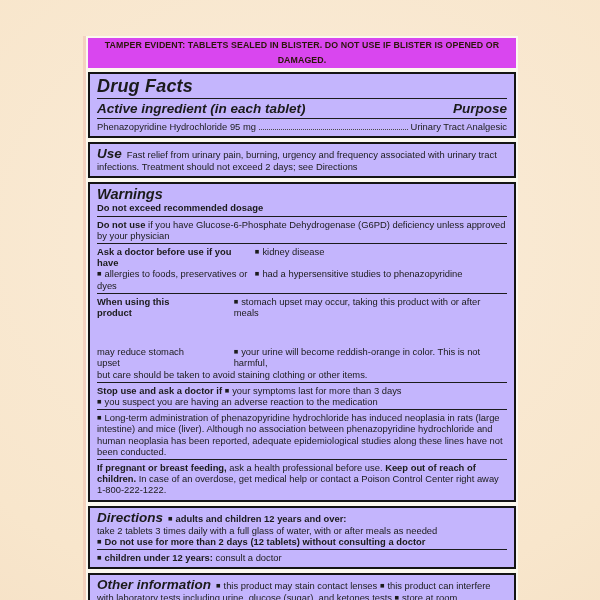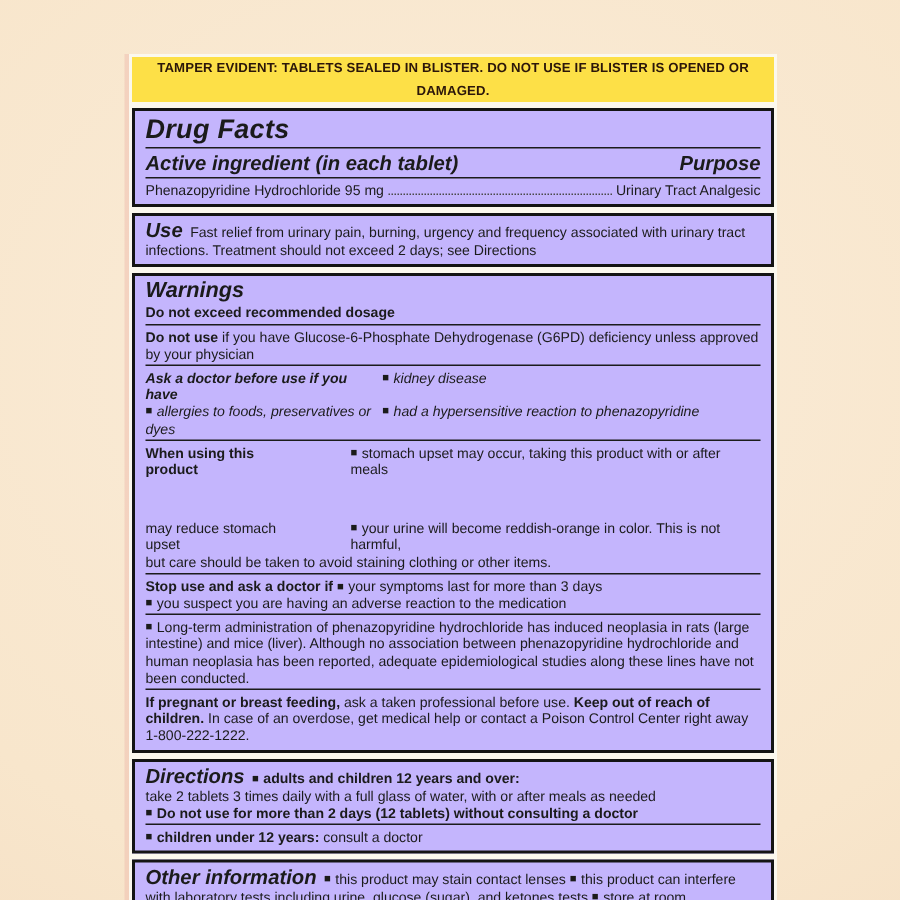--- a/index.html
+++ b/index.html
@@ -8,40 +8,40 @@
     background:radial-gradient(130% 110% at 50% 40%, #faecd9 0%, #f8e6cc 55%, #f2dabe 100%);
     font-family:"Liberation Sans",sans-serif;
     -webkit-font-smoothing:antialiased;
   }
   .label{
     position:absolute;left:86px;top:36px;width:428px;
     background:#fbf8ee;padding:2px;
     box-shadow:-3px 0 0 rgba(238,185,170,.45);
   }
   .banner{
-    background:#fde047;color:#2b160a;font-weight:700;
+    background:#d946ef;color:#2b160a;font-weight:700;
     font-size:8.8px;line-height:15px;text-align:center;letter-spacing:.1px;
   }
   .box{
     border:2px solid #141414;background:#c4b5fd;margin-top:4px;
     padding:2px 7px 4px;color:#1b1b1b;
   }
   .h1{font-size:18px;font-weight:700;font-style:italic;line-height:20px;letter-spacing:.2px;}
   .h2{font-weight:700;font-style:italic;font-size:13.5px;line-height:15px;}
   .h2.big{font-size:14.5px;line-height:16px;}
   .h2.inl{margin-right:5px;}
   .small{font-size:9.4px;line-height:11.2px;margin:0;justify-content:flex-end;}
   p.small{margin:0;}
   .b{font-weight:700;}
   .rule{border:none;border-top:1.4px solid #1b1b1b;margin:2px 0;height:0;}
   .bu{display:inline-block;font-size:7.5px;margin-right:3px;vertical-align:1px;}
   .spread{display:flex;justify-content:space-between;align-items:center;}
   .leaderrow{display:flex;align-items:flex-end;}
   .leader{flex:1;border-bottom:1.6px dotted #4a4a4a;margin:0 3px 2px;}
-  .grid-ask{display:grid;grid-template-columns:38.5% 1fr;font-style:italic;}
+  .grid-ask{display:grid;grid-template-columns:38.5% 1fr;}
   .grid-when{display:grid;grid-template-columns:26.5% 1fr;gap:28px;}
 </style>
 </head>
 <body>
 
 <main>
   <div class="label">
 
     <div class="banner">TAMPER EVIDENT: TABLETS SEALED IN BLISTER. DO NOT USE IF BLISTER IS OPENED OR DAMAGED.</div>
 
@@ -69,40 +69,40 @@
       <div class="small b">Do not exceed recommended dosage</div>
       <hr class="rule">
 
       <p class="small"><span class="b">Do not use</span><span> if you have Glucose-6-Phosphate Dehydrogenase (G6PD) deficiency unless approved by your physician</span></p>
       <hr class="rule">
 
       <div class="grid-ask">
         <div class="small b">Ask a doctor before use if you have</div>
         <div class="small"><span class="bu">■</span><span>kidney disease</span></div>
         <div class="small"><span class="bu">■</span><span>allergies to foods, preservatives or dyes</span></div>
-        <div class="small"><span class="bu">■</span><span>had a hypersensitive reaction to phenazopyridine</span></div>
+        <div class="small"><span class="bu">■</span><span>had a hypersensitive studies to phenazopyridine</span></div>
       </div>
       <hr class="rule">
 
       <div class="grid-when">
         <div class="small b">When using this product</div>
         <div class="small"><span class="bu">■</span><span>stomach upset may occur, taking this product with or after meals</span></div>
         <div class="small">may reduce stomach upset</div>
         <div class="small"><span class="bu">■</span><span>your urine will become reddish-orange in color. This is not harmful,</span></div>
       </div>
       <div class="small">but care should be taken to avoid staining clothing or other items.</div>
       <hr class="rule">
 
       <p class="small"><span class="b">Stop use and ask a doctor if</span> <span class="bu">■</span><span>your symptoms last for more than 3 days</span><br><span class="bu">■</span><span>you suspect you are having an adverse reaction to the medication</span></p>
       <hr class="rule">
 
       <p class="small"><span class="bu">■</span><span>Long-term administration of phenazopyridine hydrochloride has induced neoplasia in rats (large intestine) and mice (liver). Although no association between phenazopyridine hydrochloride and human neoplasia has been reported, adequate epidemiological studies along these lines have not been conducted.</span></p>
       <hr class="rule">
 
-      <p class="small"><span class="b">If pregnant or breast feeding,</span><span> ask a taken professional before use. </span><span class="b">Keep out of reach of children.</span><span> In case of an overdose, get medical help or contact a Poison Control Center right away 1-800-222-1222.</span></p>
+      <p class="small"><span class="b">If pregnant or breast feeding,</span><span> ask a health professional before use. </span><span class="b">Keep out of reach of children.</span><span> In case of an overdose, get medical help or contact a Poison Control Center right away 1-800-222-1222.</span></p>
     </section>
 
     <section class="box">
       <p class="small"><span class="h2 inl">Directions</span><span class="b"><span class="bu">■</span><span>adults and children 12 years and over:</span></span><br><span>take 2 tablets 3 times daily with a full glass of water, with or after meals as needed</span><br><span class="b"><span class="bu">■</span><span>Do not use for more than 2 days (12 tablets) without consulting a doctor</span></span></p>
       <hr class="rule">
       <p class="small"><span class="bu">■</span><span class="b">children under 12 years:</span><span> consult a doctor</span></p>
     </section>
 
     <section class="box">
       <p class="small"><span class="h2 inl">Other information</span><span class="bu">■</span><span>this product may stain contact lenses</span> <span class="bu">■</span><span>this product can interfere with laboratory tests including urine, glucose (sugar), and ketones tests</span> <span class="bu">■</span><span>store at room temperature 15°-30°C (59°-86°F) in a dry place and protect from light</span></p>

